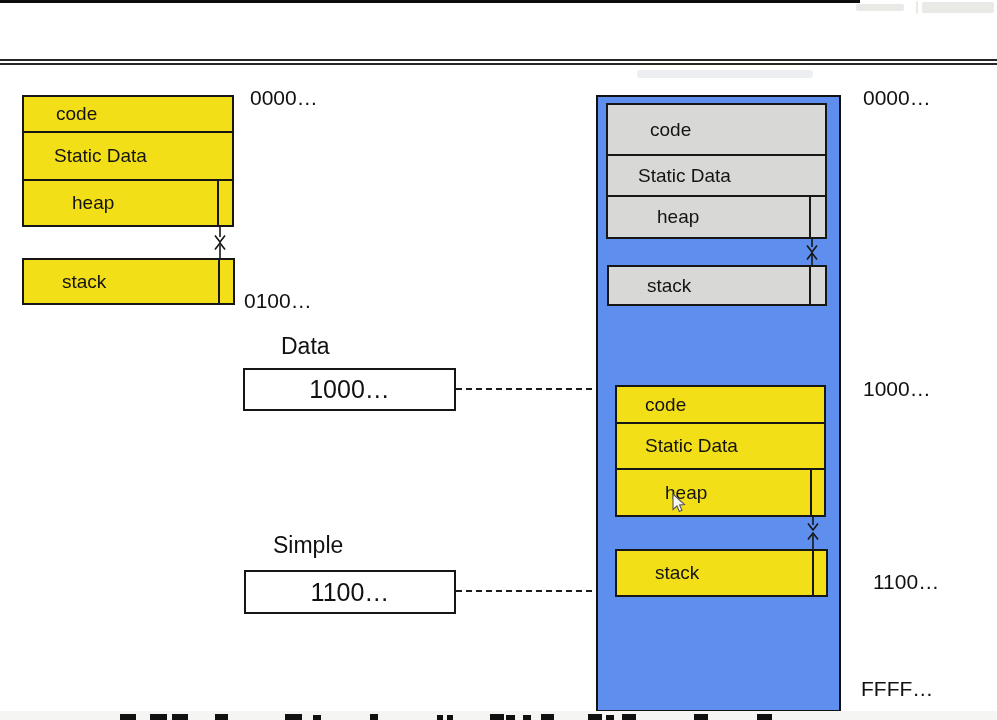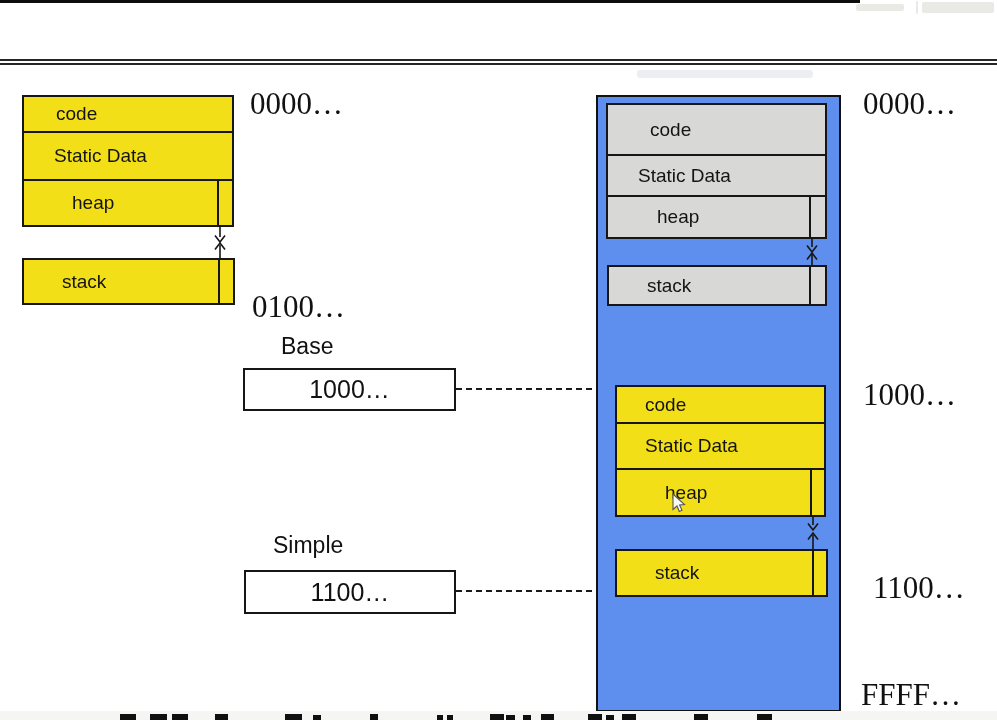--- a/index.html
+++ b/index.html
@@ -17,21 +17,21 @@
   .rule { position:absolute; left:0; width:997px; background:#262626; }
   .topbar { position:absolute; left:0; top:0; width:860px; height:3px; background:#0d0d0d; }
   .seg {
     position:absolute; box-sizing:border-box; border:2px solid #161616;
     display:flex; align-items:center; font-size:19px; color:#141414;
   }
   .seg.yellow { background:var(--accent-yellow,#F3DF17); }
   .seg.gray   { background:var(--segment-gray,#D8D8D6); }
   .seg .lbl { white-space:nowrap; }
   .vline { position:absolute; top:-1px; bottom:-1px; width:2px; background:#161616; }
-  .addr { position:absolute; font-size:31px; white-space:nowrap; color:#111;font-family:Liberation Serif, serif; }
+  .addr { position:absolute; font-size:21px; white-space:nowrap; color:#111; }
   .reg-label { position:absolute; font-size:23px; color:#111; }
   .reg {
     position:absolute; box-sizing:border-box; border:2px solid #161616; background:#ffffff;
     display:flex; align-items:center; justify-content:center; font-size:25px; color:#111;
   }
   .dash { position:absolute; height:0; border-top:2px dashed #1a1a1a; }
   .blue-box {
     position:absolute; box-sizing:border-box;
     background:var(--accent-blue,#5F8FEE); border:2px solid #111111;
   }
@@ -69,23 +69,23 @@
   </svg>
   <svg class="abs" style="left:213px;top:242px;" width="14" height="17">
     <path d="M2 7.5 L7 1 L12 7.5" fill="none" stroke="#161616" stroke-width="1.6"></path>
     <line x1="7" y1="3" x2="7" y2="17" stroke="#161616" stroke-width="1.6"></line>
   </svg>
   <div class="seg yellow" style="left:22px;top:258px;width:213px;height:47px;">
     <span class="lbl" style="padding-left:38px;">stack</span>
     <i class="vline" style="right:13px;"></i>
   </div>
   <div class="addr" style="left:250px;top:86px;">0000…</div>
-  <div class="addr" style="left:244px;top:289px;margin-left:8px;">0100…</div>
+  <div class="addr" style="left:244px;top:289px;">0100…</div>
 
-  <div class="reg-label" style="left:281px;top:333px;">Base</div>
+  <div class="reg-label" style="left:281px;top:333px;">Data</div>
   <div class="reg" style="left:243px;top:368px;width:213px;height:43px;">
     <span>1000…</span>
   </div>
   <div class="dash" style="left:456px;top:388px;width:146px;"></div>
   <svg class="abs" style="left:598px;top:382px;" width="14" height="15">
     <path d="M3 2 L11 7.5 L3 13" fill="none" stroke="#1a1a1a" stroke-width="1.7"></path>
   </svg>
 
   <div class="reg-label" style="left:273px;top:532px;">Simple</div>
   <div class="reg" style="left:244px;top:570px;width:212px;height:44px;">

